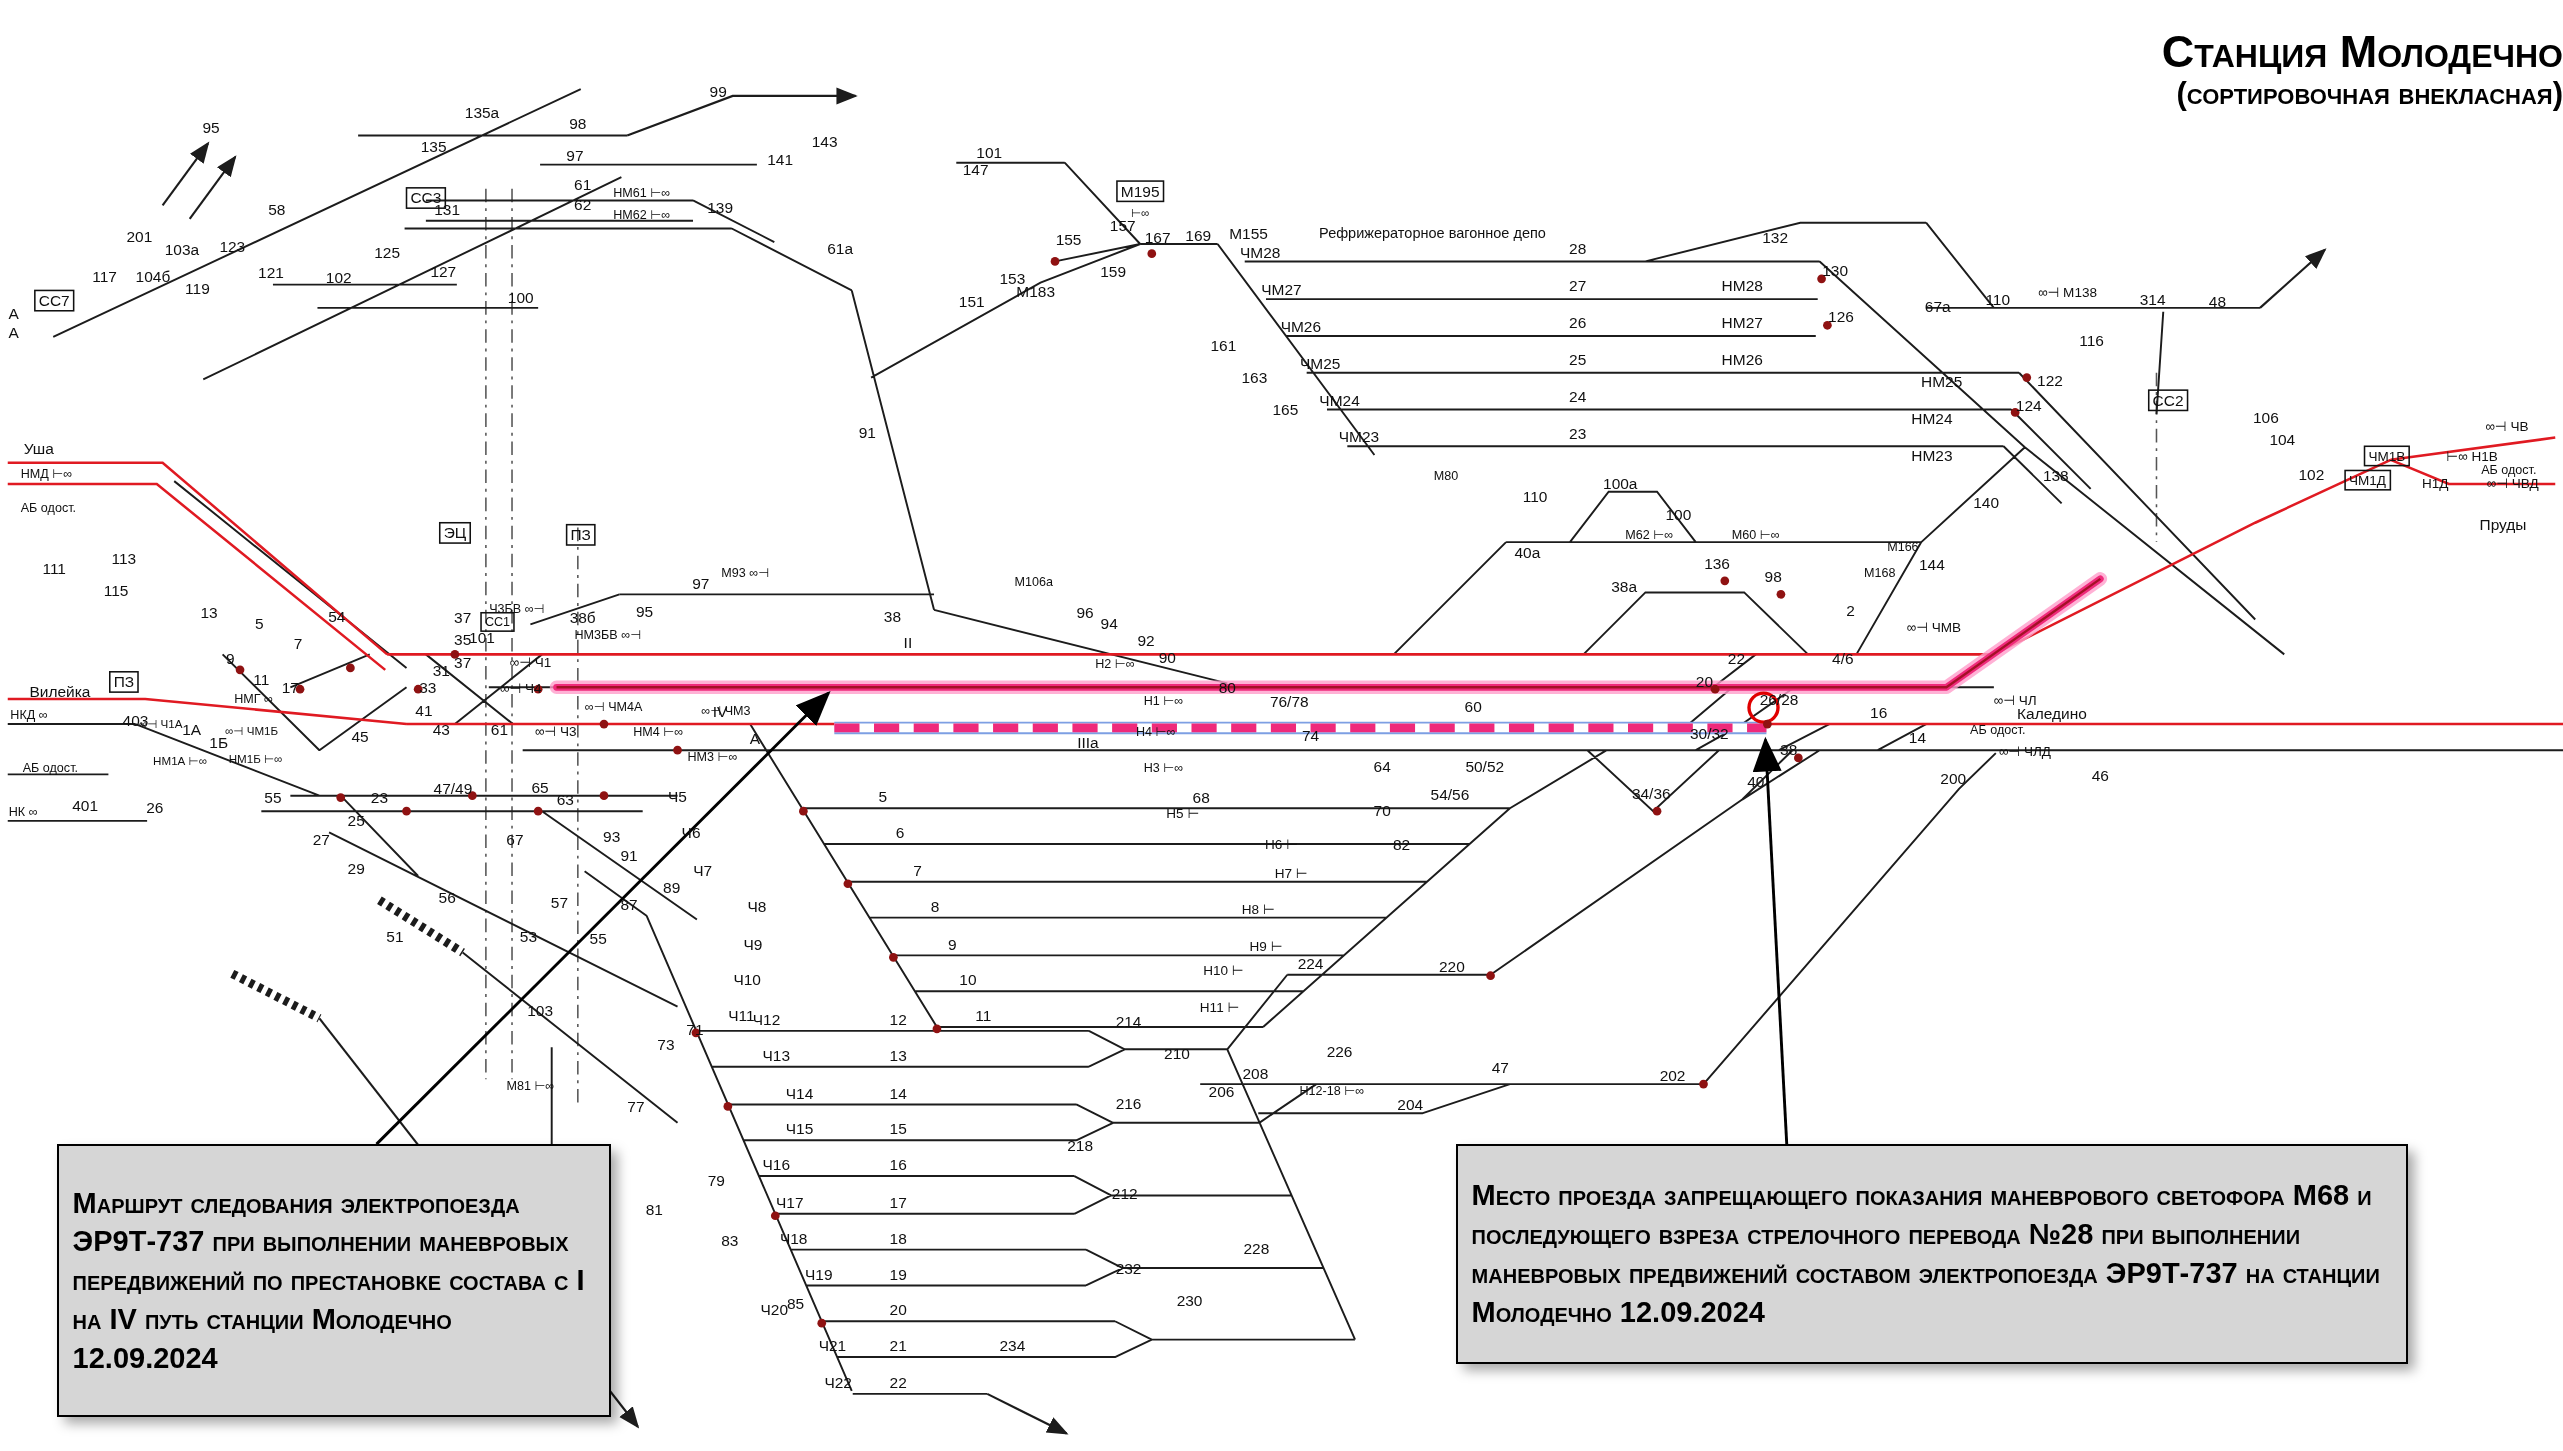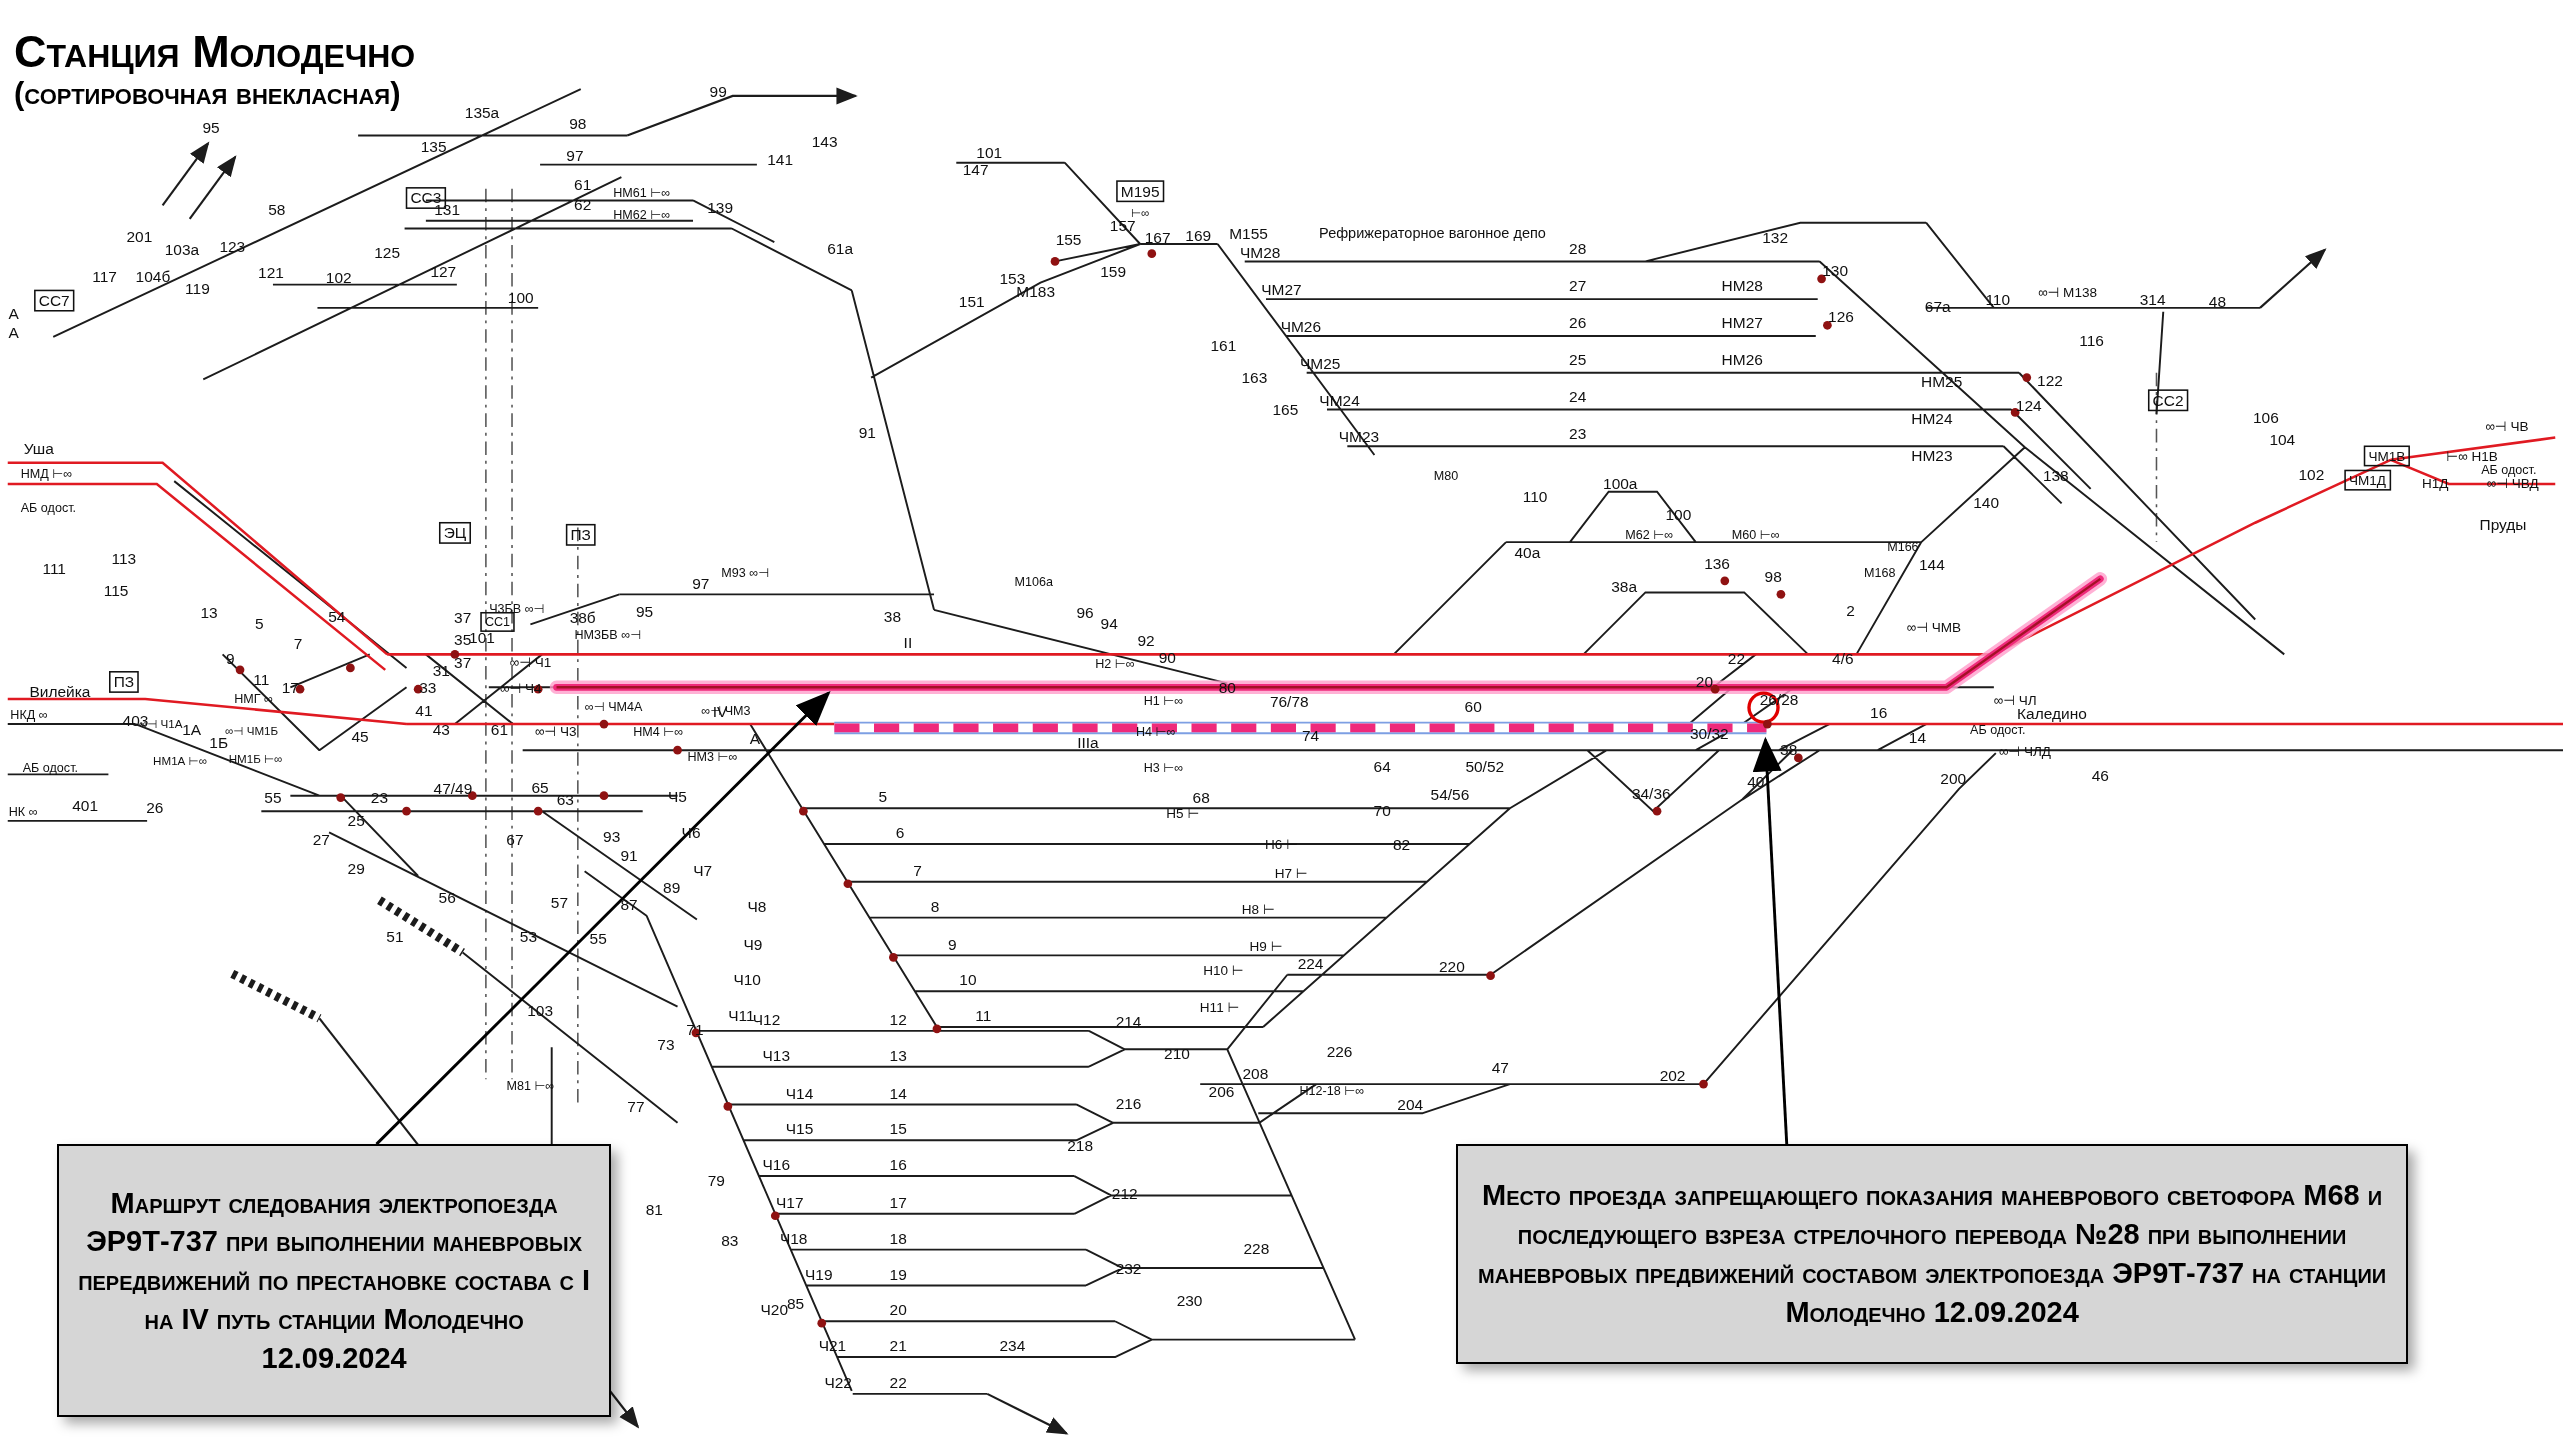--- a/index.html
+++ b/index.html
@@ -14,27 +14,27 @@
   .hl-glow{stroke:#ff9ecb;stroke-width:14;opacity:.8;fill:none;stroke-linejoin:round;stroke-linecap:round;}
   .hl-core{stroke:#ef2a7b;stroke-width:7;fill:none;stroke-linejoin:round;stroke-linecap:round;}
   .hl-inner{stroke:#a31126;stroke-width:2.4;fill:none;stroke-linejoin:round;}
   .dash-glow{stroke:#7d9fe3;stroke-width:13;fill:none;}
   .dash-white{stroke:#ffffff;stroke-width:9;fill:none;}
   .dash-pink{stroke:#ef2a7b;stroke-width:9;fill:none;stroke-dasharray:26 15;}
   .incident{stroke:#e00000;stroke-width:3.5;fill:none;}
   .dots circle{fill:#8f1212;stroke:none;}
   .ann{stroke:#000;stroke-width:3;fill:none;}
   #labels-layer text{font-family:"Liberation Sans",sans-serif;fill:#101010;}
-  .title{position:absolute;left:0;right:0;top:27px;text-align:left;font-weight:bold;
+  .title{position:absolute;left:0;right:0;top:27px;text-align:right;font-weight:bold;
          font-variant:small-caps;color:#000;margin-left:14px;}
   .title .t1{font-size:45px;line-height:1.1;}
   .title .t2{font-size:31px;line-height:1.1;}
   .note{position:absolute;background:#d6d6d6;border:2.9px solid #000;
         box-shadow:6.8px 6.8px 11.6px rgba(0,0,0,.35);
-        font-weight:bold;font-variant:small-caps;text-align:center;
+        font-weight:bold;font-variant:small-caps;
         display:flex;align-items:center;justify-content:center;
         padding:7.7px 13.6px;font-size:29px;line-height:1.34;color:#000;}
   .note-left{left:57px;top:1144px;width:523px;height:254px;}
   .note-right{left:1456px;top:1144px;width:921px;height:201px;}
 </style>
 </head>
 <body>
 
 <div class="page">
 

